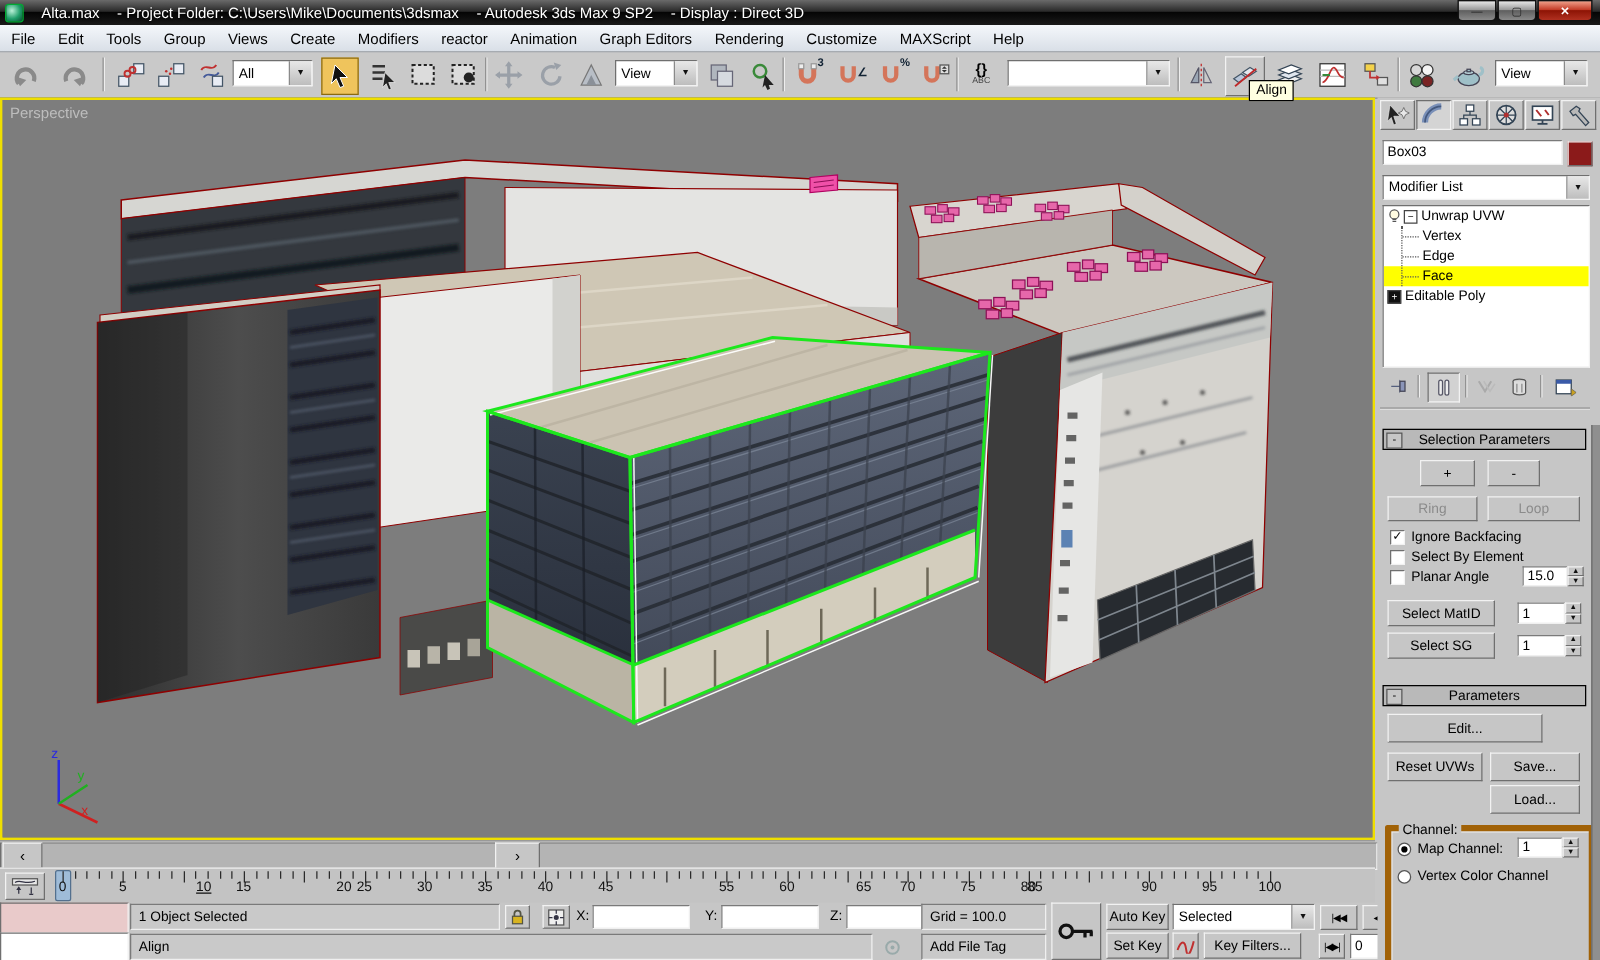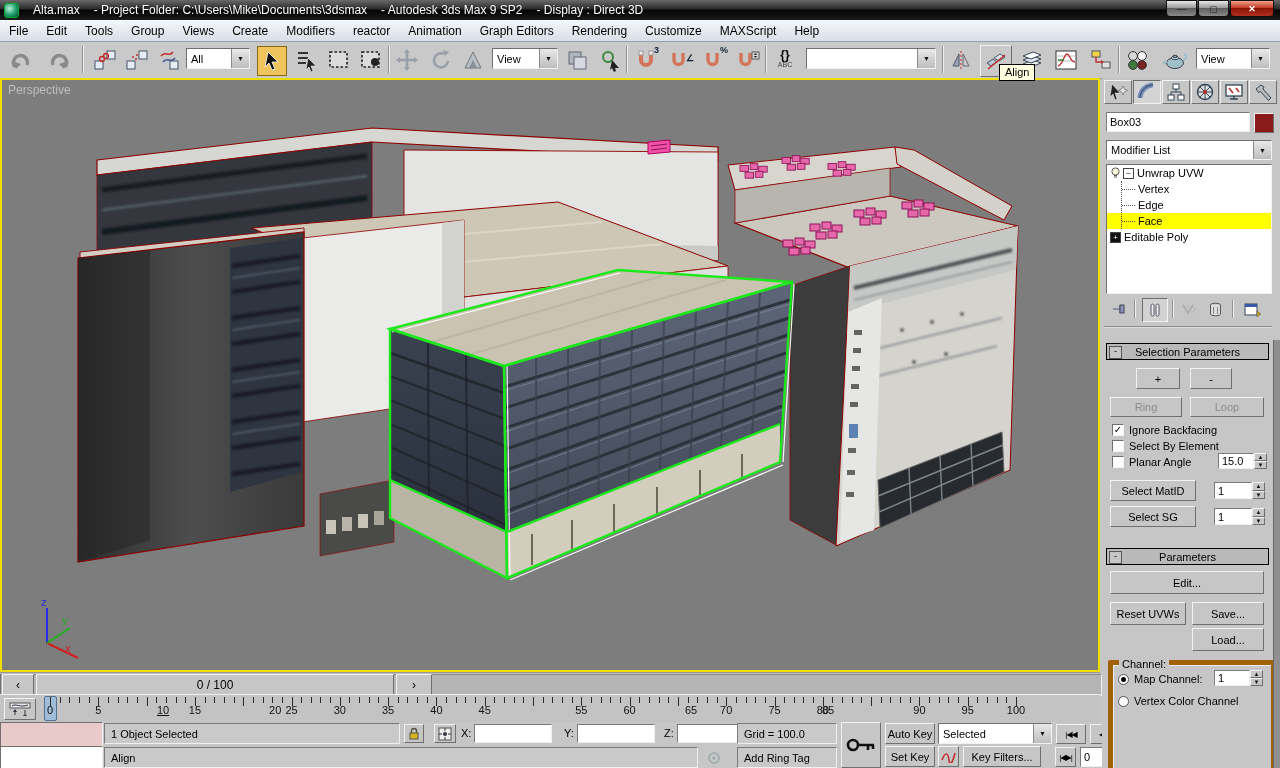--- a/index.html
+++ b/index.html
@@ -503,21 +503,20 @@
       <text x="60" y="544" fill="#20b020" font-size="11">y</text>
       <text x="63" y="572" fill="#d02020" font-size="11">x</text>
     </g>
   </svg>
   <span class="vplabel">Perspective</span>
 </div>
 
 <div class="timeslider">
   <div class="tchan s"></div>
   <div class="tsbtn b flex" style="left:2px;width:30px">‹</div>
-  <div class="tsbtn b flex" style="left:36px;width:356px">0 / 100</div>
   <div class="tsbtn b flex" style="left:396px;width:34px">›</div>
 </div>
 
 <div class="trackbar">
   <div class="mcebtn b flex" style="left:4px">
     <svg width="22" height="14">
         <rect x="1" y="1" width="20" height="5" fill="#e8e8e8" stroke="#555"></rect>
         <path d="M3 4c4-3 8 2 16-1" fill="none" stroke="#334" stroke-width="1"></path>
         <path d="M6 8l0 5M16 8l0 5" stroke="#334"></path>
         <path d="M4 10l2-3 2 3zM14 13l2 3 2-3z" fill="#334"></path>
@@ -678,21 +677,21 @@
 
   <div class="statfield" style="left:737px;top:1px;width:100px;height:21px">Grid = 100.0</div>
 
   <div class="statfield" style="left:104px;top:25px;width:594px;height:21px">Align</div>
   <div class="abs flex" style="left:702px;top:25px;width:24px;height:21px">
     <svg width="14" height="14">
         <circle cx="7" cy="7" r="5" fill="none" stroke="#9aa" stroke-width="1.6"></circle>
         <circle cx="7" cy="7" r="1.6" fill="#9aa"></circle>
       </svg>
     </div>
-  <div class="statfield" style="left:737px;top:25px;width:100px;height:21px">Add Ring Tag</div>
+  <div class="statfield" style="left:737px;top:25px;width:100px;height:21px">Add File Tag</div>
 
   <div class="pbtn" style="left:841px;top:0;width:40px;height:46px">
     <svg width="30" height="20">
         <circle cx="7" cy="10" r="5" fill="none" stroke="#111" stroke-width="2.6"></circle>
         <path d="M12 10h16M22 10v5M27 10v4" stroke="#111" stroke-width="2.6"></path>
       </svg>
     </div>
   <div class="pbtn" style="left:885px;top:1px;width:50px;height:21px;font-size:11px;letter-spacing:0">Auto Key</div>
   <div class="pbtn" style="left:885px;top:24px;width:50px;height:21px;font-size:11px;letter-spacing:0">Set Key</div>
 
@@ -928,21 +927,21 @@
   <div class="editbox w" style="left:112px;top:430px;width:38px;height:17px">1</div>
   <div class="spin" style="left:150px;top:430px;height:17px">
       <div>▲</div>
       <div>▼</div>
     </div>
 
   <div class="rollout" style="top:470px">
     <span class="col">-</span>
     <span>Parameters</span>
   </div>
-  <div class="cbtn" style="left:8px;top:493px;width:154px;height:23px">Edit...</div>
+  <div class="cbtn" style="left:8px;top:493px;width:124px;height:23px">Edit...</div>
   <div class="cbtn" style="left:8px;top:524px;width:76px;height:23px">Reset UVWs</div>
   <div class="cbtn" style="left:90px;top:524px;width:72px;height:23px">Save...</div>
   <div class="cbtn" style="left:90px;top:550px;width:72px;height:23px">Load...</div>
 
   <div class="groupbox" style="left:6px;top:582px;width:158px;height:106px">
     <span class="grouplabel">Channel:</span>
   </div>
   <div class="cbrow" style="left:16px;top:594px">
     <span class="radio on"></span>
     <span>Map Channel:</span>

